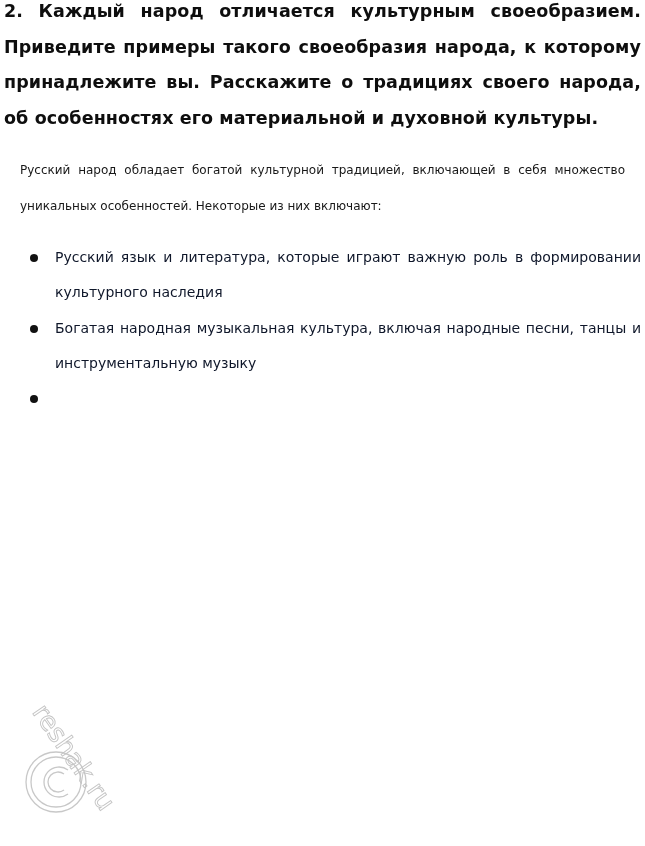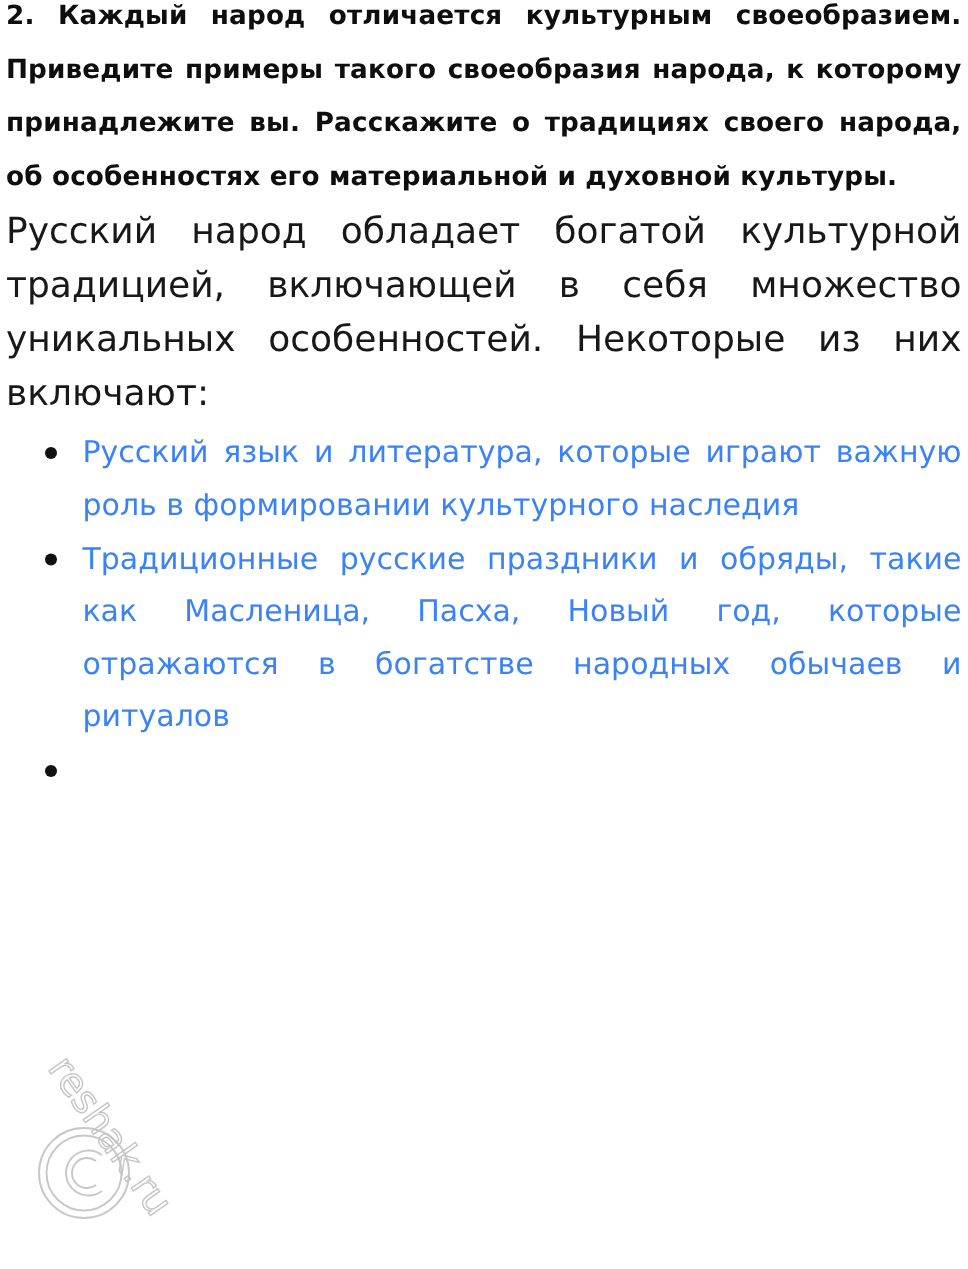--- a/index.html
+++ b/index.html
@@ -26,38 +26,38 @@
     .question {
       font-weight: bold;
       font-size: 17.5px;
       line-height: 35.5px;
       text-align: justify;
       letter-spacing: 0.1px;
       margin: -6px 0 0 0;
       color: #0e0e0e;
     }
     .intro {
-      font-size: 24px;
+      font-size: 12px;
       line-height: 36px;
       text-align: justify;
-      margin: 0;
+      margin: 16px;
       color: #181818;
     }
     .bullets {
       list-style: none;
       margin: 4px 0 0 0;
       padding: 0;
     }
     .bullet-item {
       position: relative;
       padding-left: 51px;
-      font-size: 20px;
+      font-size: 14px;
       line-height: 35.3px;
       text-align: justify;
-      color: #3b82f6;
+      color: #0f172a;
     }
     .bullet-dot {
       position: absolute;
       left: 26px;
       top: 14px;
       width: 8px;
       height: 8px;
       border-radius: 50%;
       background: #111111;
     }
@@ -78,21 +78,21 @@
 
   <p class="intro">Русский народ обладает богатой культурной традицией, включающей в себя множество уникальных особенностей. Некоторые из них включают:</p>
 
   <ul class="bullets">
     <li class="bullet-item">
       <span class="bullet-dot"></span>
       <span>Русский язык и литература, которые играют важную роль в формировании культурного наследия</span>
     </li>
     <li class="bullet-item">
       <span class="bullet-dot"></span>
-      <span>Традиционные русские праздники и обряды, такие как Масленица, Пасха, Новый год, которые отражаются в богатстве народных обычаев и ритуалов</span>
+      <span>Богатая народная музыкальная культура, включая народные песни, танцы и инструментальную музыку</span>
     </li>
     <li class="bullet-item">
       <span class="bullet-dot"></span>
     </li>
   </ul>
 </div>
 
 <svg class="watermark" viewBox="0 0 110 130" xmlns="http://www.w3.org/2000/svg">
   <g fill="none" stroke="#c8c8c8" stroke-width="1.3">
     <circle cx="42" cy="82" r="30"></circle>

